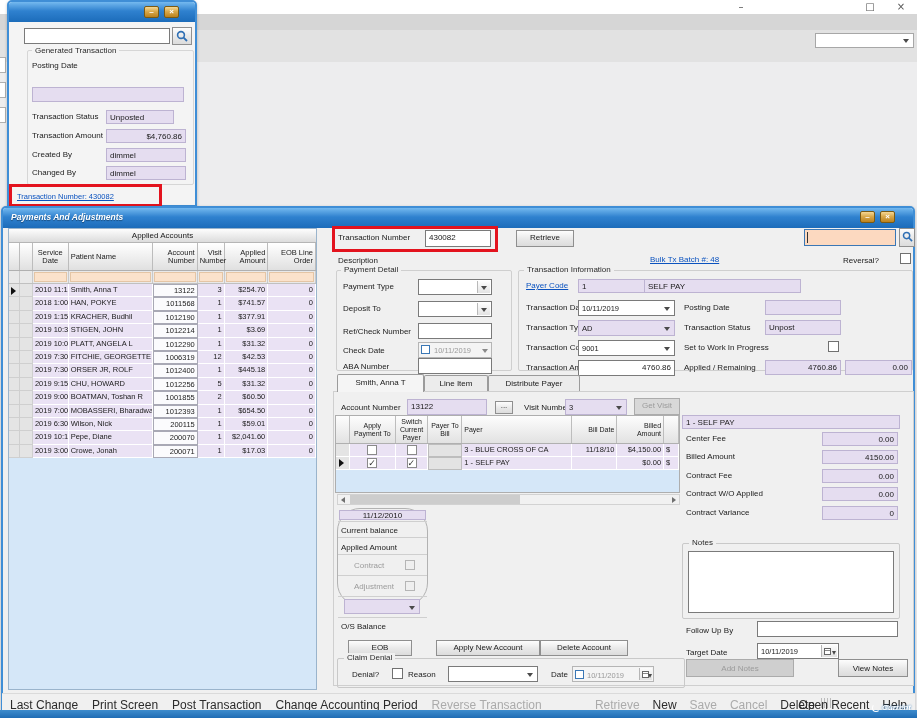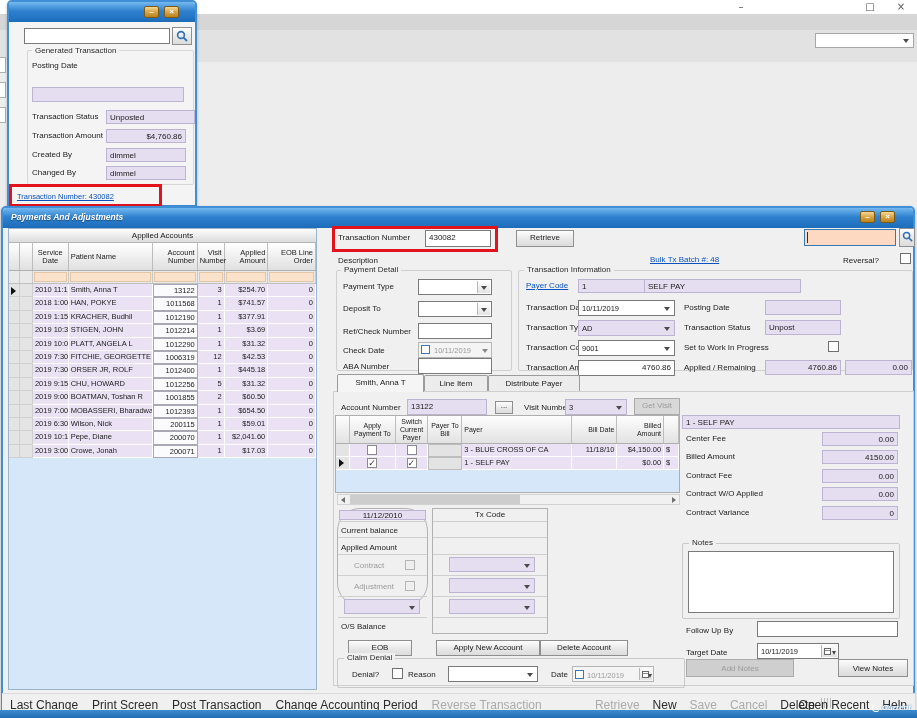--- a/index.html
+++ b/index.html
@@ -144,21 +144,21 @@
         <line x1="7.6" y1="7.6" x2="11" y2="11" stroke="#2f6fb4" stroke-width="1.8"></line>
       </svg>
     </div>
     <div class="grp" style="left:18px; top:48px; width:167px; height:135px; border-color:#d6d6d6;"></div>
     <span class="grp-legend" style="left:23px; top:44px; background:#f4f4f4;">Generated Transaction</span>
 
     <span class="lbl" style="left:23px; top:59px;">Posting Date</span>
     <div class="fld lav" style="left:23px; top:85px; width:152px;"></div>
 
     <span class="lbl" style="left:23px; top:110px;">Transaction Status</span>
-    <div class="fld lav" style="left:97px; top:108px; width:89px; height:14px;">Unposted</div>
+    <div class="fld lav" style="left:97px; top:108px; width:68px; height:14px;">Unposted</div>
 
     <span class="lbl" style="left:23px; top:129px;">Transaction Amount</span>
     <div class="fld lav r" style="left:97px; top:127px; width:80px; height:14px;">$4,760.86</div>
 
     <span class="lbl" style="left:23px; top:148px;">Created By</span>
     <div class="fld lav" style="left:97px; top:146px; width:80px; height:14px;">dimmel</div>
 
     <span class="lbl" style="left:23px; top:166px;">Changed By</span>
     <div class="fld lav" style="left:97px; top:164px; width:80px; height:14px;">dimmel</div>
 
@@ -564,41 +564,20 @@
       </div>
     <div class="bal-cell" style="height:21px;">
         <span class="abs lav" style="left:6px; top:2px; width:76px; height:15px;">
           <span class="tri-d" style="right:4px; top:6px;"></span>
         </span>
       </div>
     <div class="bal-cell" style="height:15px; border-bottom:none;">
         <span class="lbl" style="left:3px; top:4px;">O/S Balance</span>
       </div>
   </div>
-  <div class="bal-col" style="left:432px; width:116px; height:126px;">
-    <div class="bal-cell bal-hd" style="height:13px;">Tx Code</div>
-    <div class="bal-cell" style="height:16px;"></div>
-    <div class="bal-cell" style="height:17px;"></div>
-    <div class="bal-cell" style="height:21px;">
-        <span class="abs lav" style="left:16px; top:2px; width:86px; height:15px;">
-          <span class="tri-d" style="right:4px; top:6px;"></span>
-        </span>
-      </div>
-    <div class="bal-cell" style="height:21px;">
-        <span class="abs lav" style="left:16px; top:2px; width:86px; height:15px;">
-          <span class="tri-d" style="right:4px; top:6px;"></span>
-        </span>
-      </div>
-    <div class="bal-cell" style="height:21px;">
-        <span class="abs lav" style="left:16px; top:2px; width:86px; height:15px;">
-          <span class="tri-d" style="right:4px; top:6px;"></span>
-        </span>
-      </div>
-    <div class="bal-cell" style="height:15px; border-bottom:none;"></div>
-  </div>
 
   <div class="btn" style="left:348px; top:640px; width:64px; height:16px;">EOB</div>
   <div class="btn" style="left:436px; top:640px; width:104px; height:16px;">Apply New Account</div>
   <div class="btn" style="left:540px; top:640px; width:88px; height:16px;">Delete Account</div>
 
   <div class="grp" style="left:337px; top:658px; width:348px; height:30px; border-color:#c9c9c9;"></div>
   <span class="grp-legend" style="left:344px; top:653px;">Claim Denial</span>
   <span class="lbl" style="left:352px; top:670px;">Denial?</span>
   <span class="chk" style="left:392px; top:668px;"></span>
   <span class="lbl" style="left:408px; top:670px;">Reason</span>

